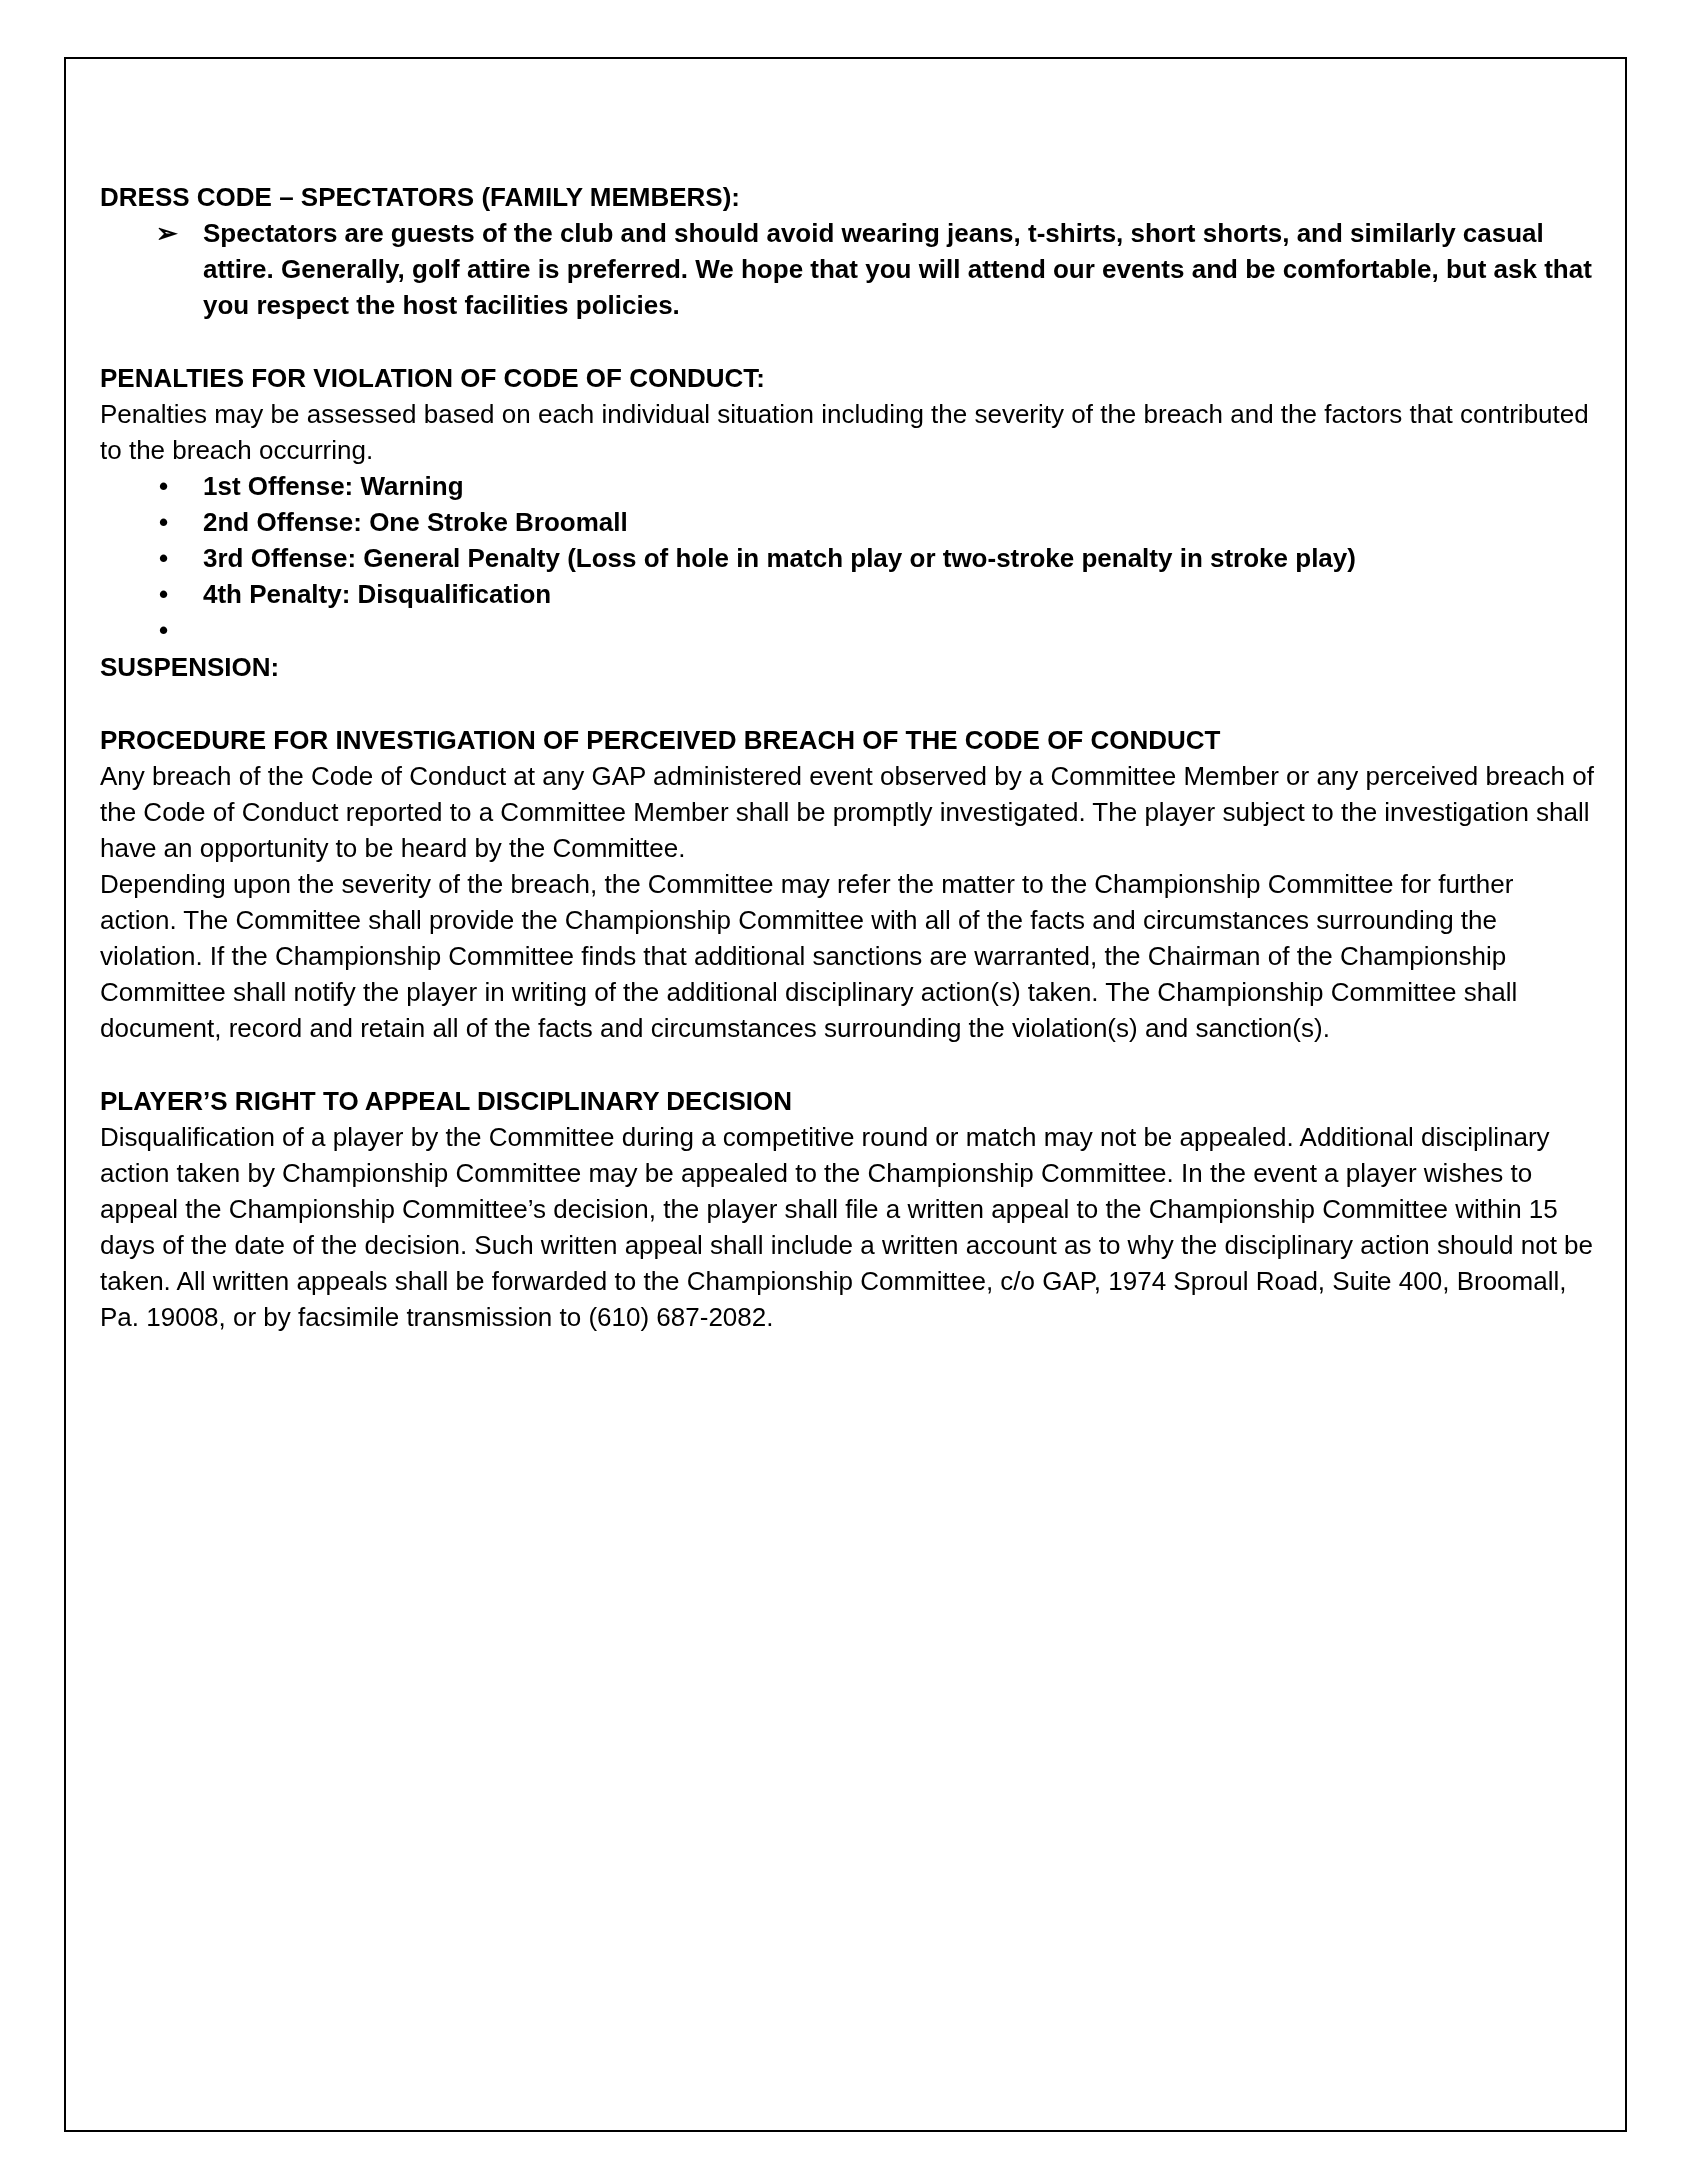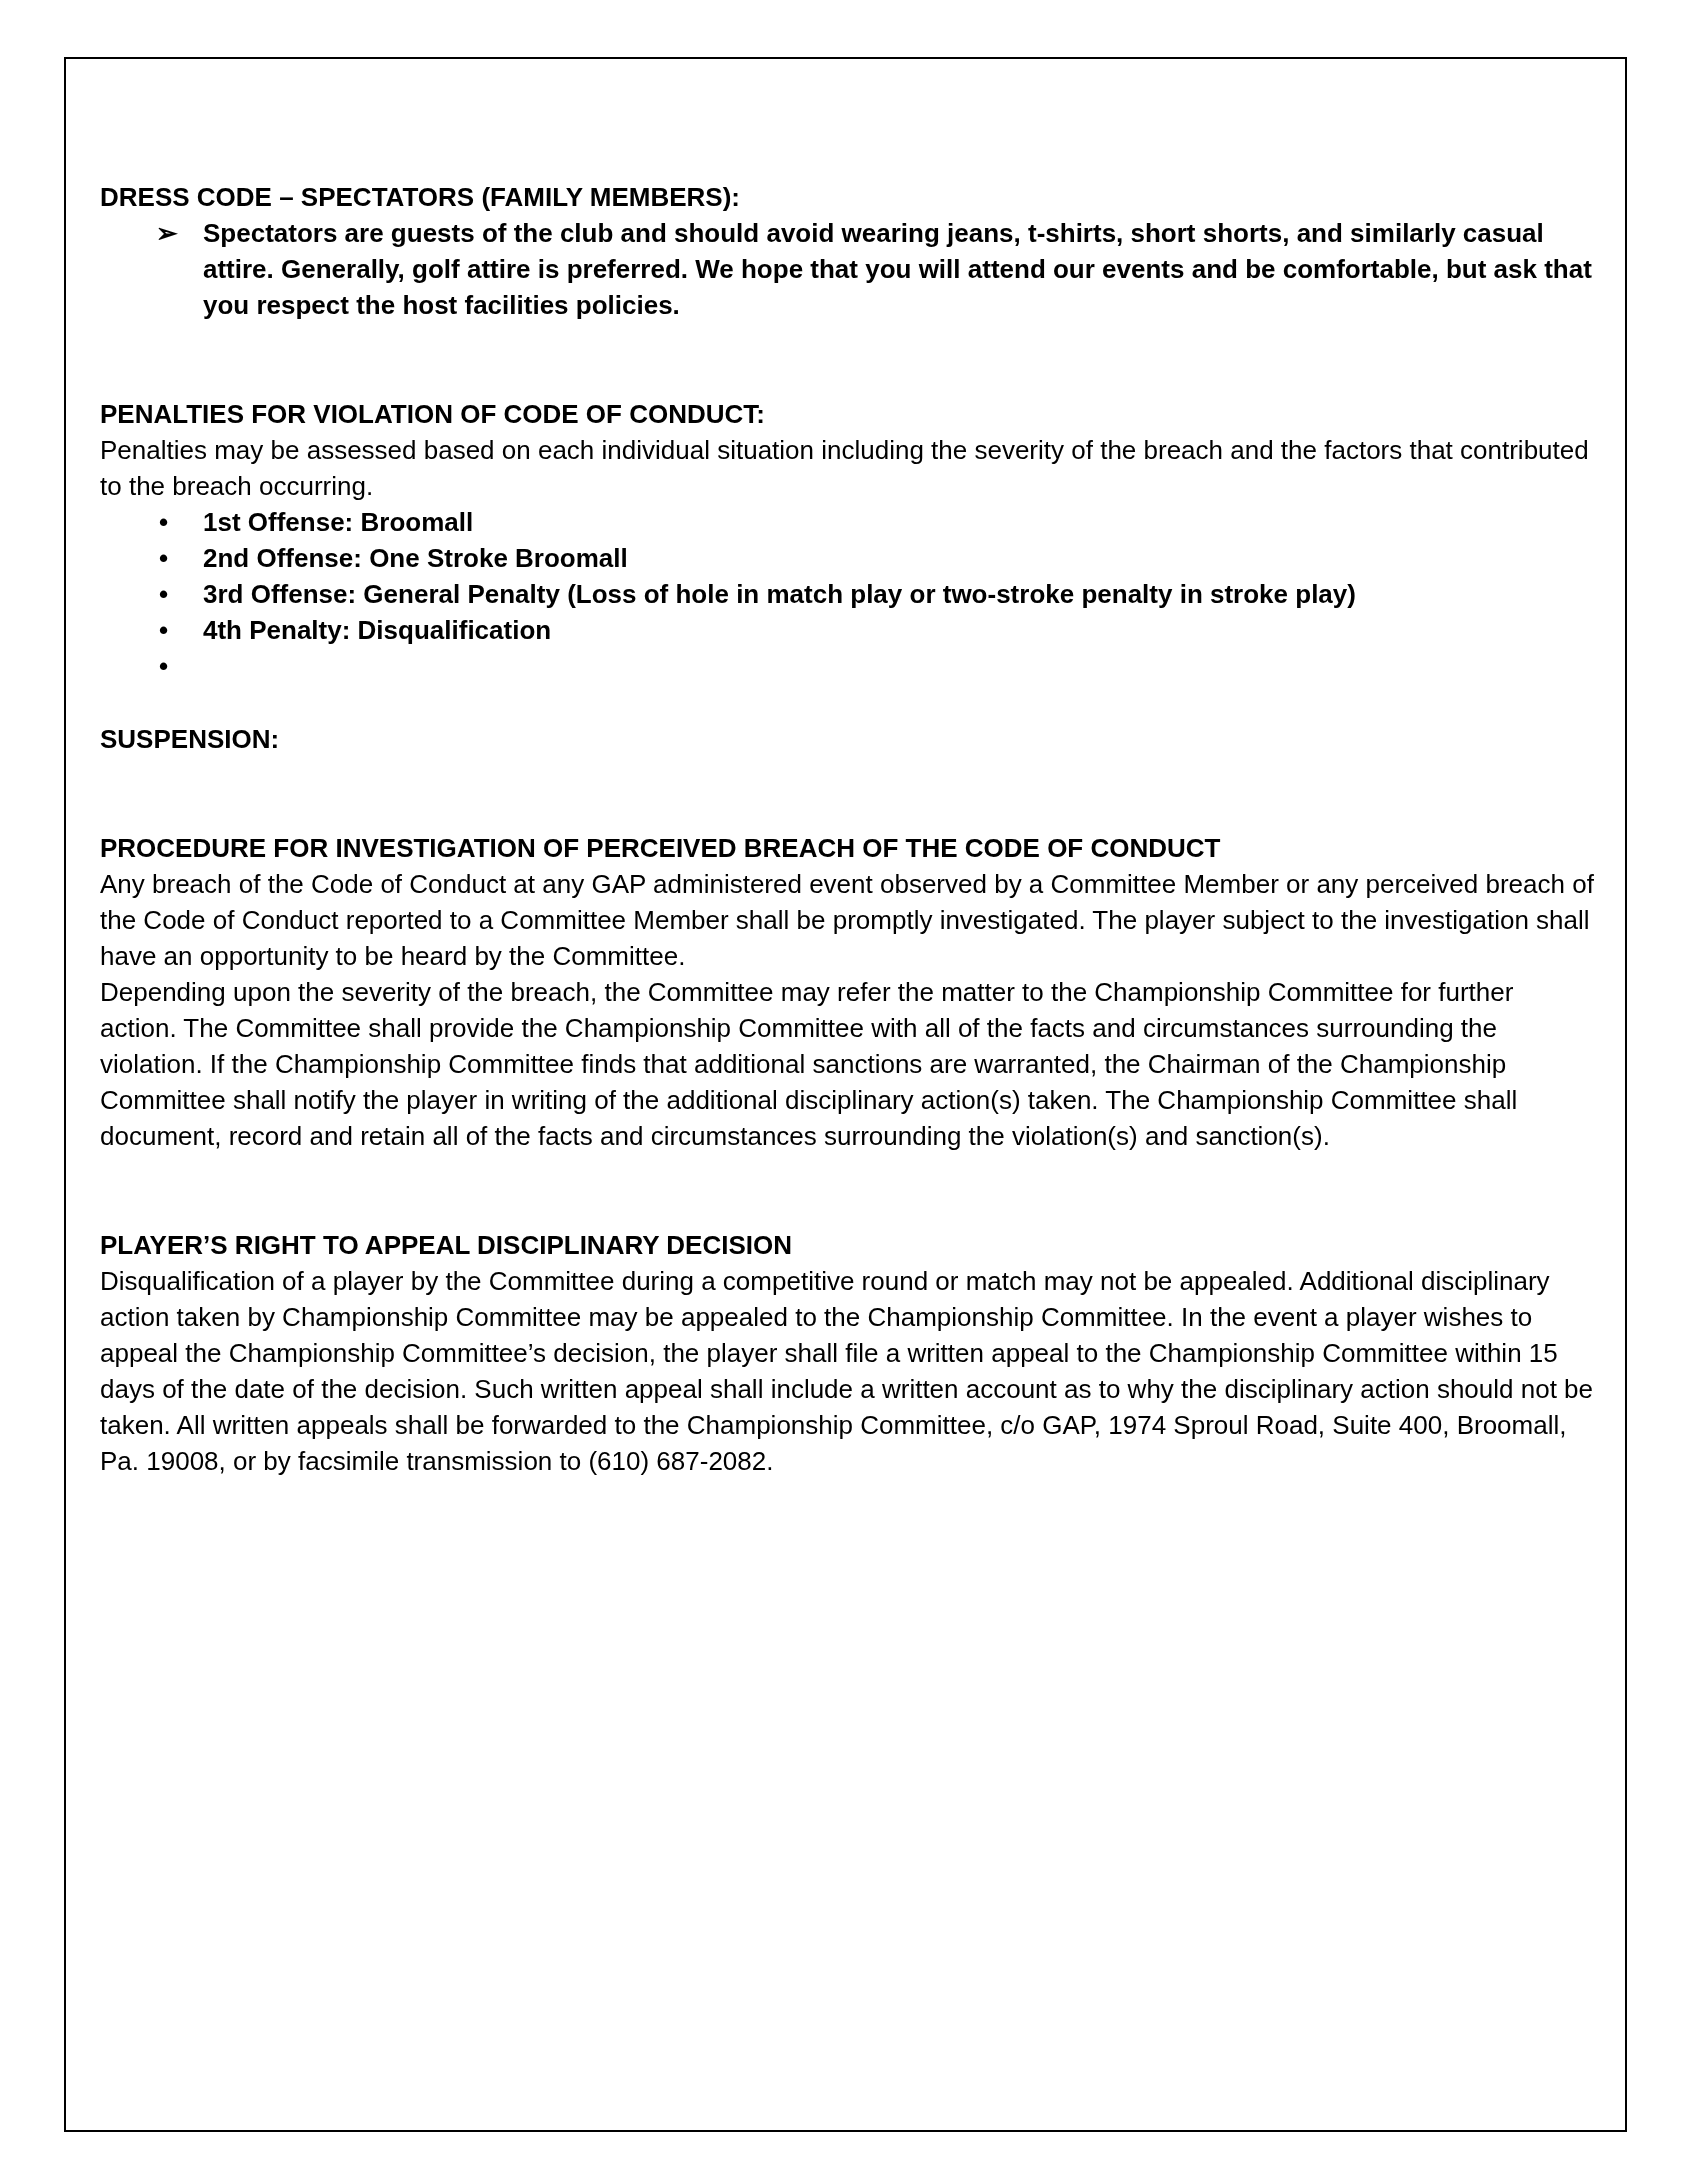--- a/index.html
+++ b/index.html
@@ -62,21 +62,21 @@
   
   .content {
     position: absolute;
     left: 100px;
     top: 179px;
     width: 1495px;
     z-index: 1;
     font-size: 26px;
     line-height: 36px;
   }
-  .section { margin-top: 73px; }
+  .section { margin-top: 37px; }
   .section.first { margin-top: 0; }
   h2 {
     margin: 0;
     font-size: 26px;
     line-height: 36px;
     font-weight: bold;
   }
   p { margin: 0; }
   .bold { font-weight: normal; }
   ul {
@@ -120,21 +120,21 @@
         </li>
       </ul>
     </div>
 
     <div class="section">
       <h2>PENALTIES FOR VIOLATION OF CODE OF CONDUCT:</h2>
       <p class="bold">Penalties may be assessed based on each individual situation including the severity of the breach and the factors that contributed to the breach occurring.</p>
       <ul>
         <li>
           <span class="marker dot">•</span>
-          <span>1st Offense: Broomall</span>
+          <span>1st Offense: Warning</span>
         </li>
         <li>
           <span class="marker dot">•</span>
           <span>2nd Offense: One Stroke Broomall</span>
         </li>
         <li>
           <span class="marker dot">•</span>
           <span>3rd Offense: General Penalty (Loss of hole in match play or two-stroke penalty in stroke play)</span>
         </li>
         <li>

